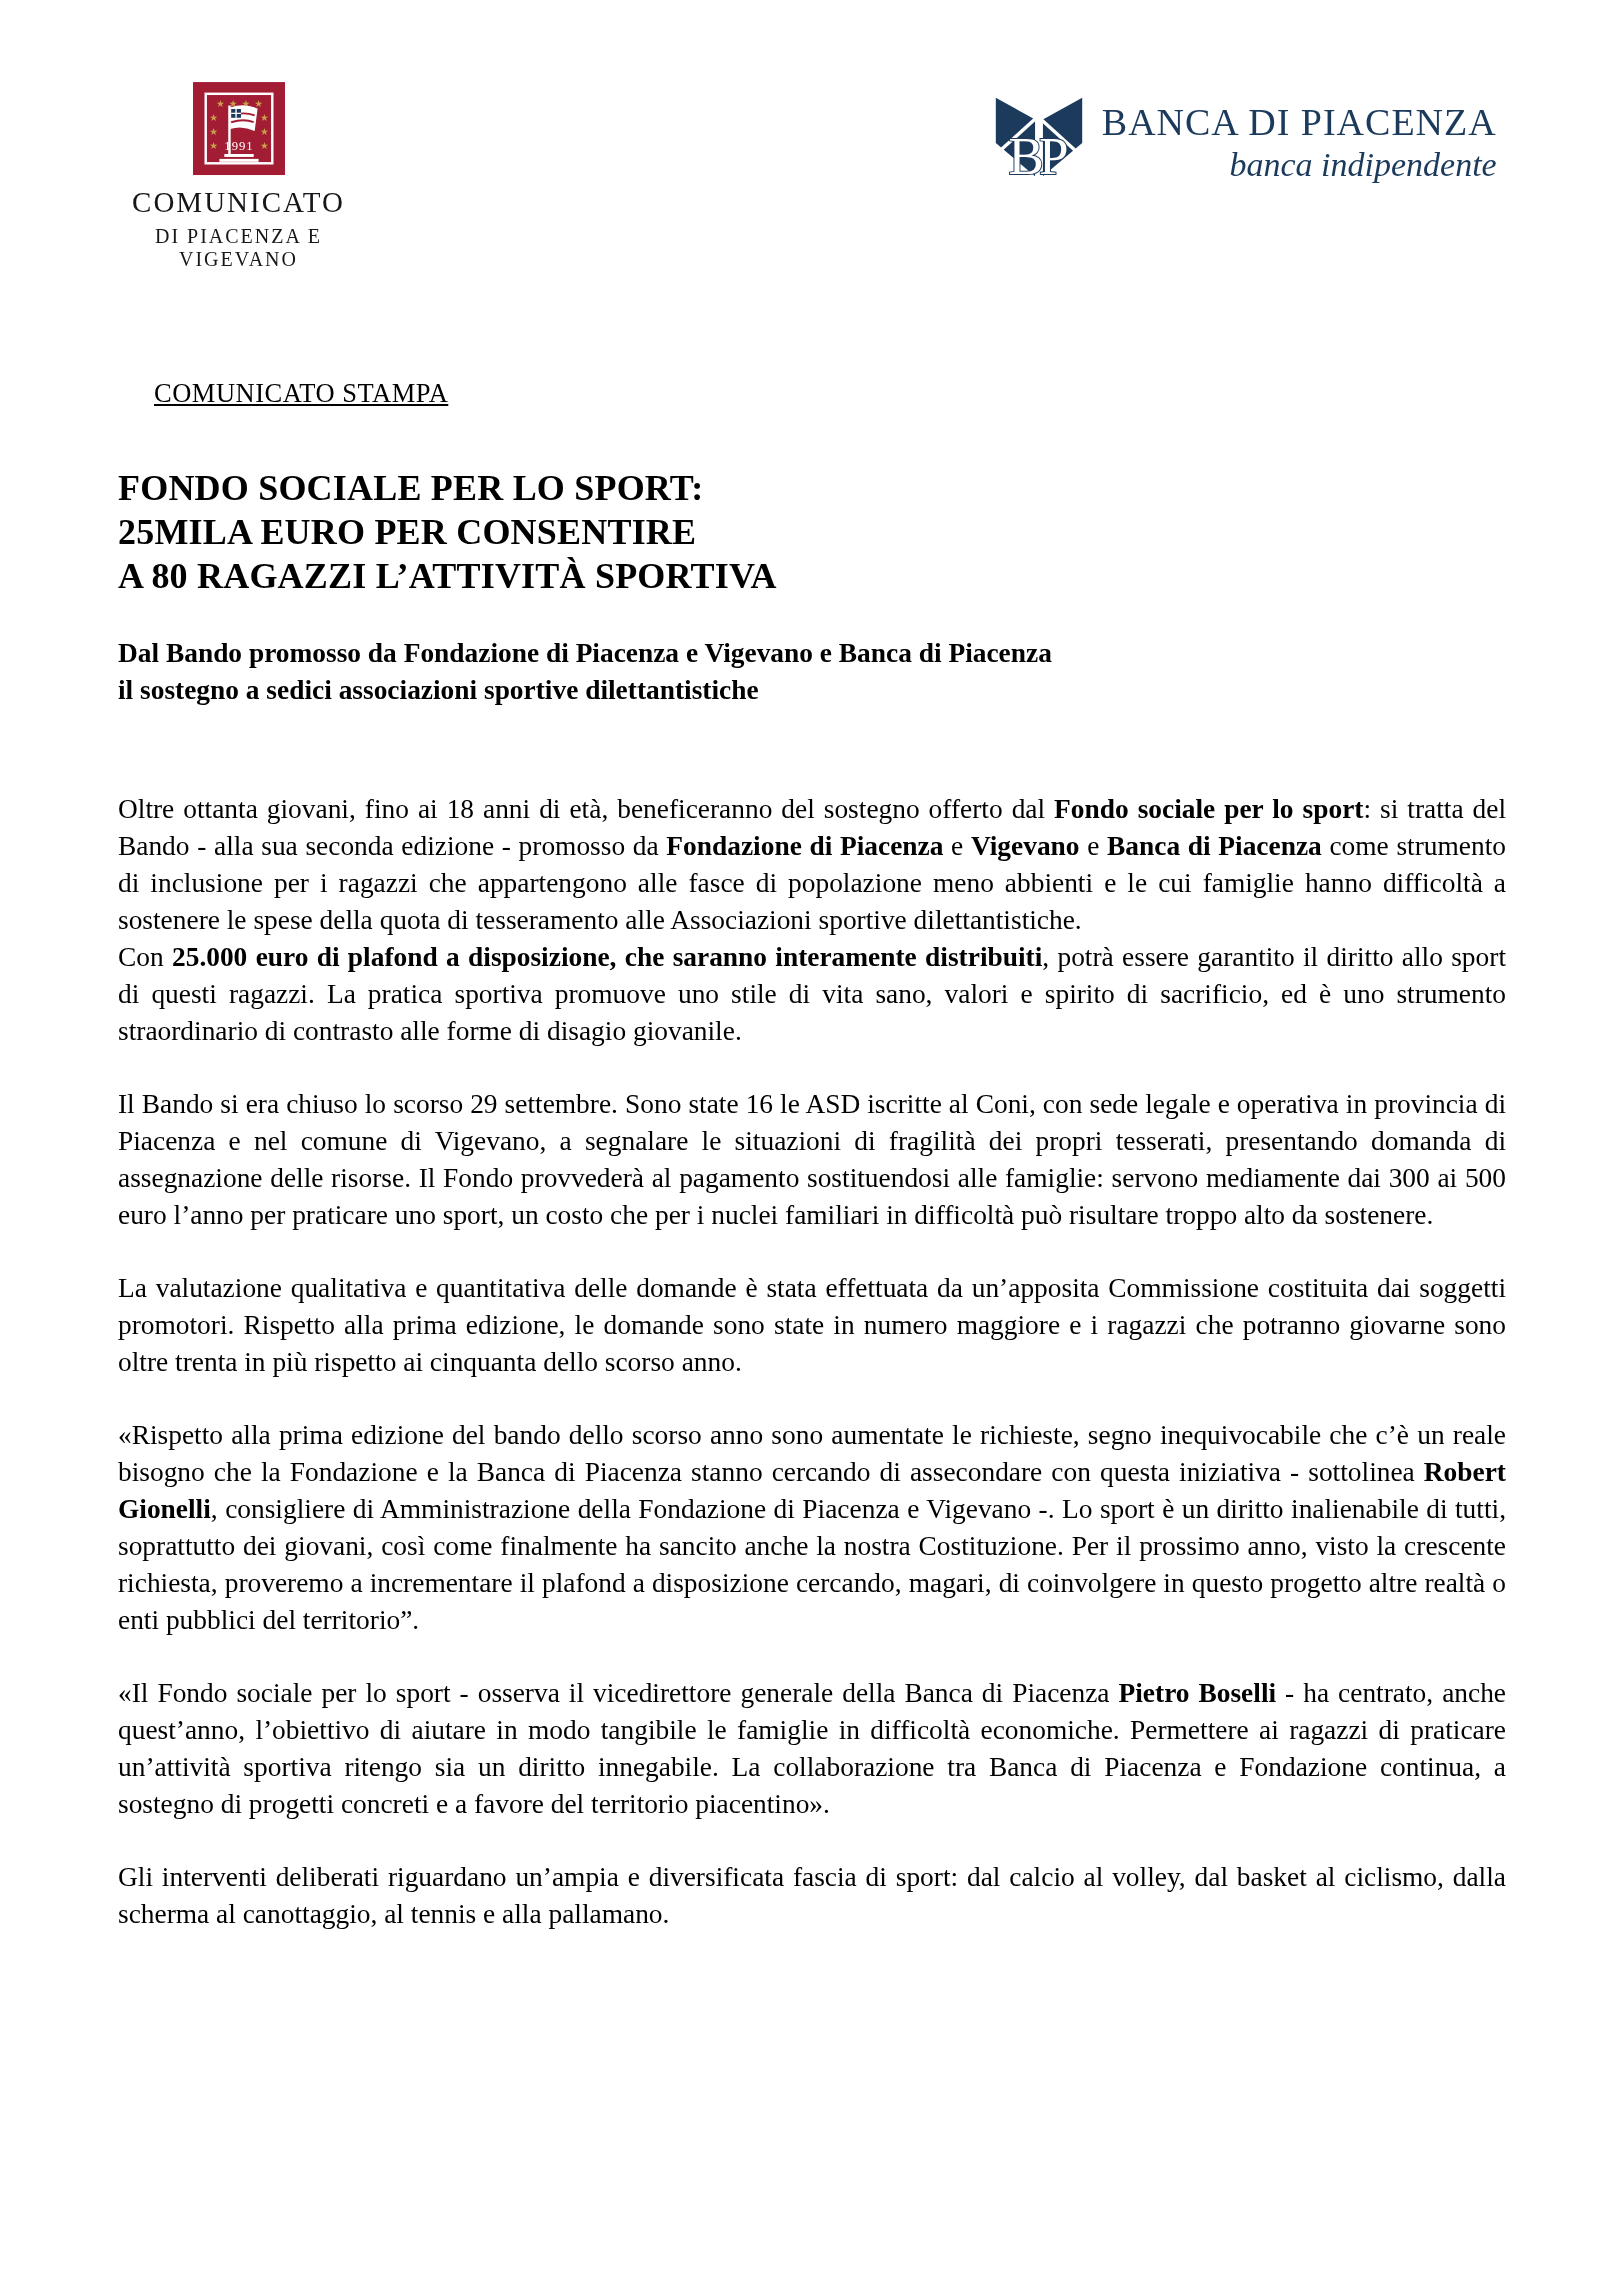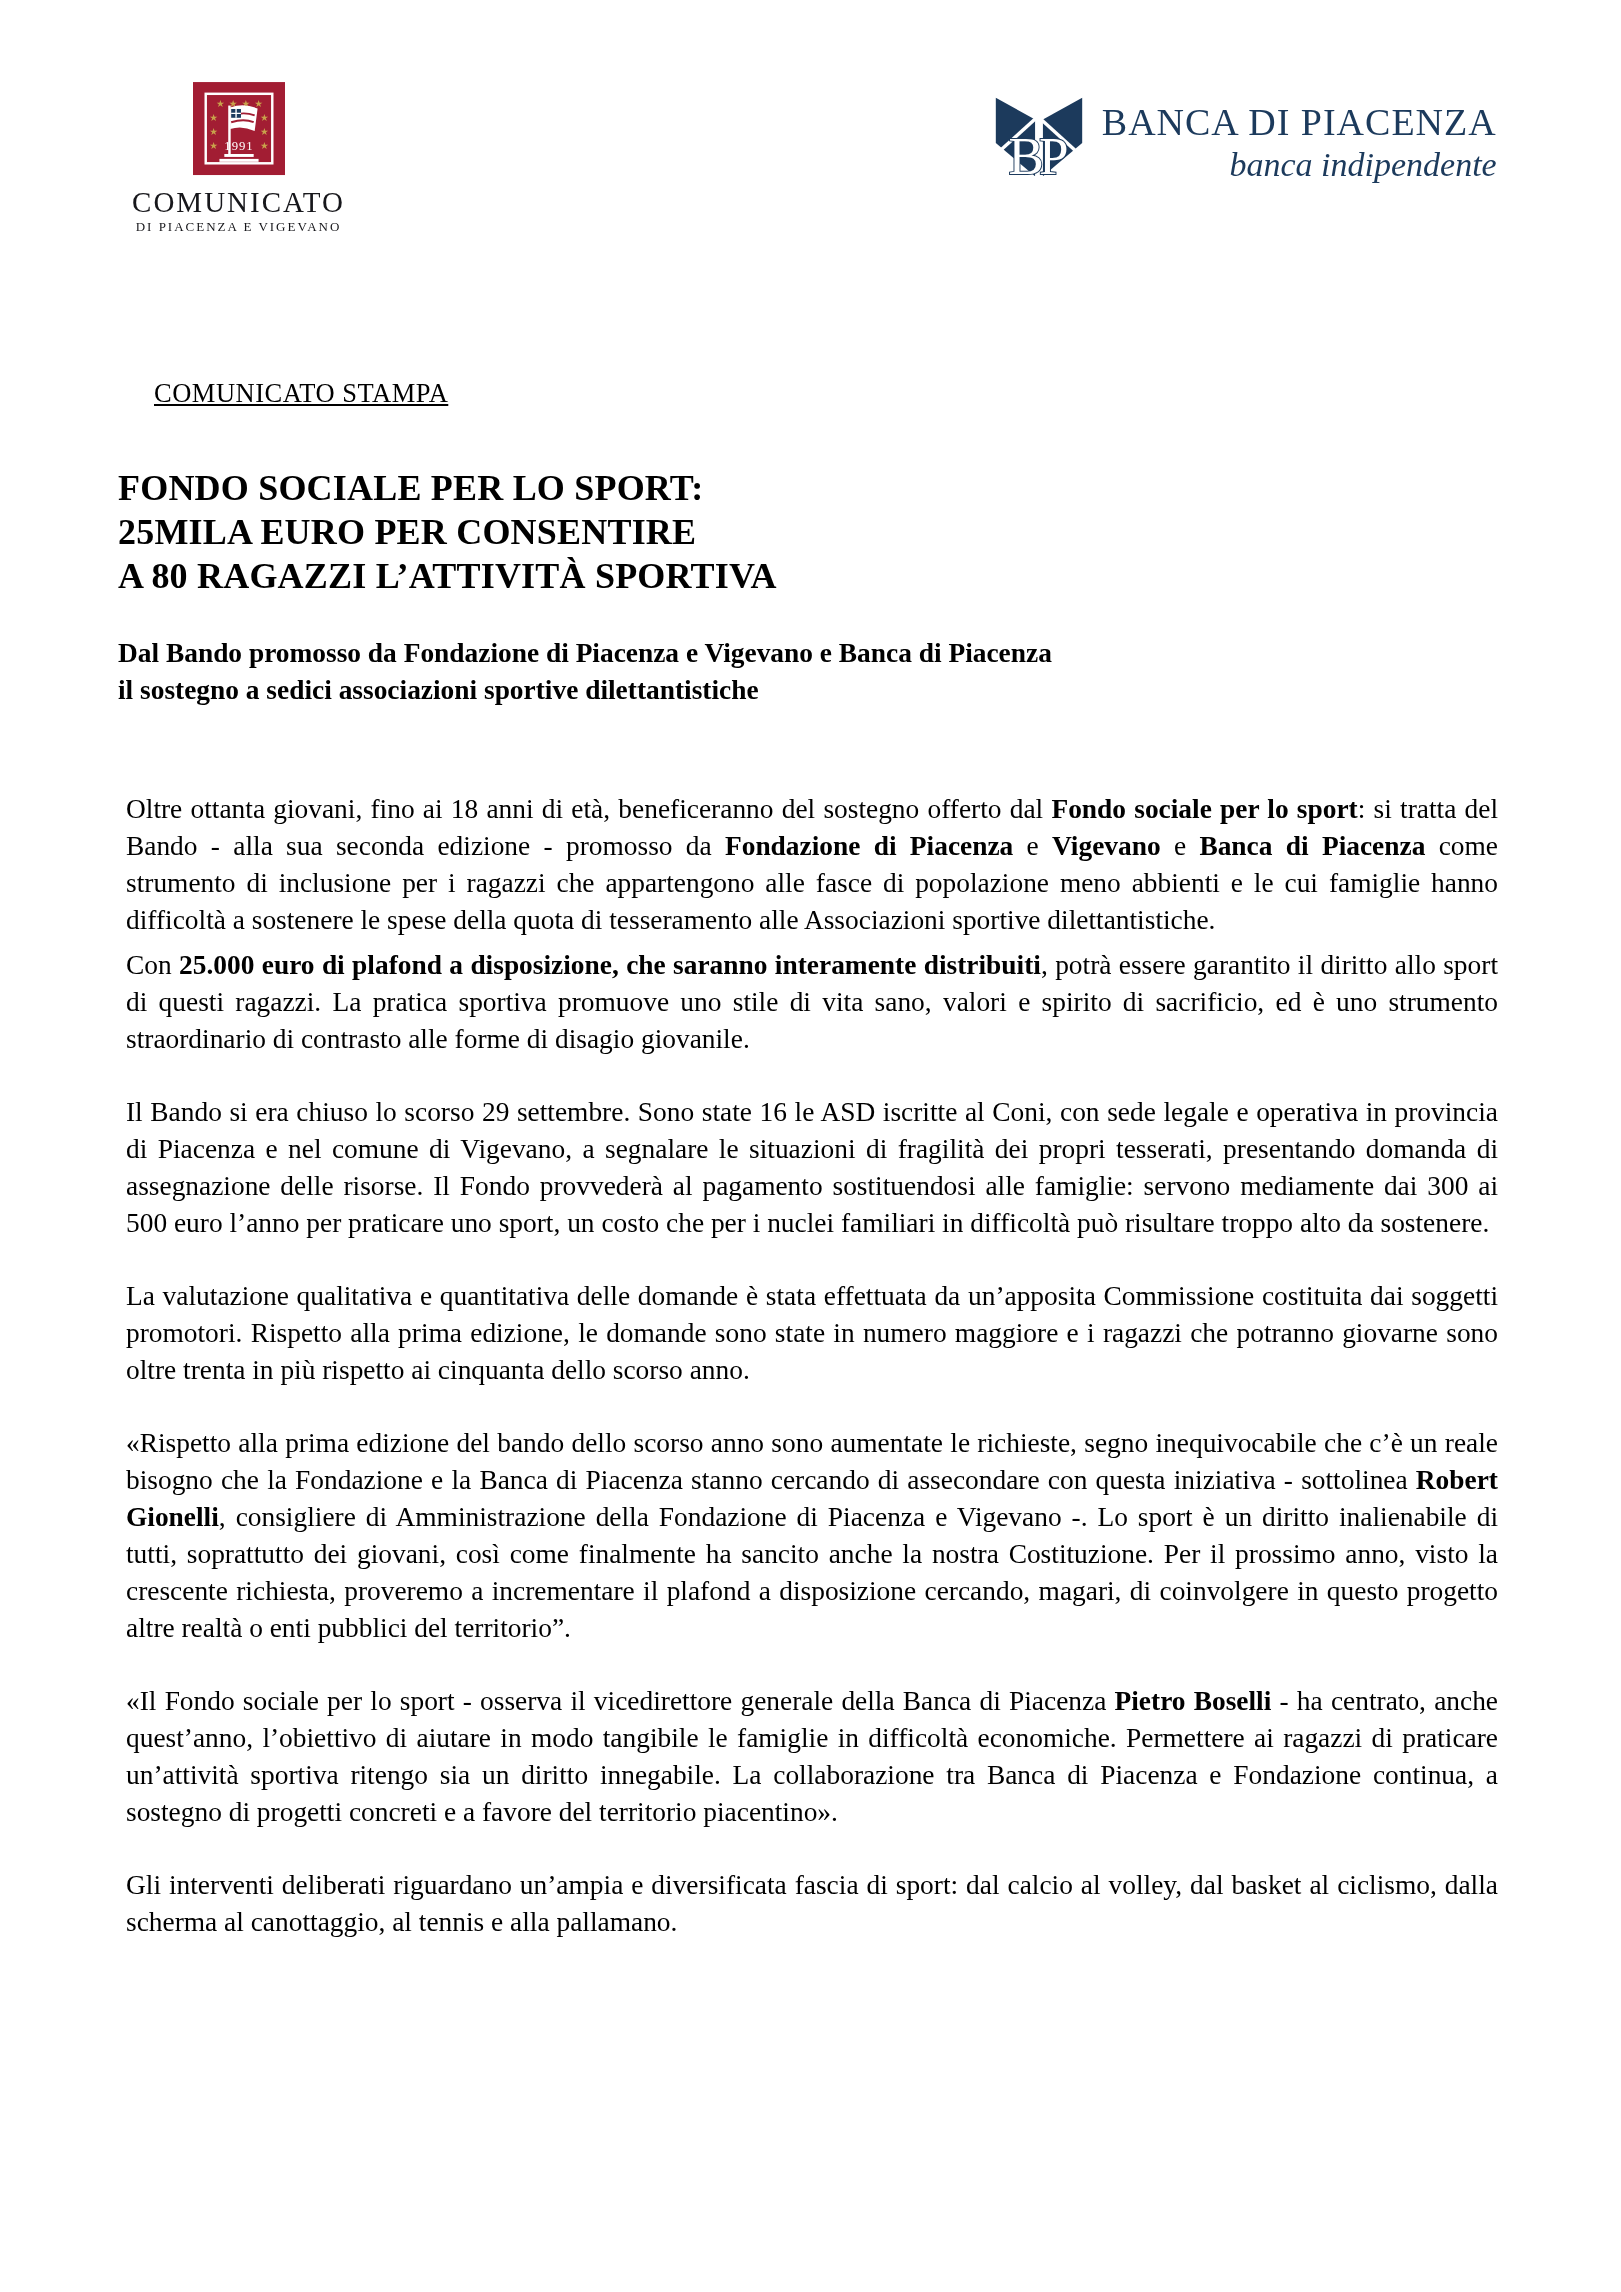--- a/index.html
+++ b/index.html
@@ -10,21 +10,21 @@
     color: #000000;
     position: relative;
     overflow: hidden;
   }
   .page { position: absolute; inset: 0; }
 
   
   .fond-logo { position: absolute; left: 123px; top: 82px; width: 231px; text-align: center; }
   .fond-emblem { display: block; margin: 0 auto; width: 92px; height: 98px; }
   .fond-name { font-size: 29px; letter-spacing: 2px; margin-top: 5.9px; color: #17171b; }
-  .fond-sub  { font-size: 13px; letter-spacing: 2px; margin-top: 0; color: #17171b; }
+  .fond-sub  { font-size: 20px; letter-spacing: 2px; margin-top: 6px; color: #17171b; }
 
   .banca-logo { position: absolute; left: 984px; top: 90px; display: flex; align-items: flex-start; }
   .banca-mark { width: 110px; height: 106px; flex: 0 0 auto; overflow: visible; }
   .banca-text { display: flex; flex-direction: column; align-items: flex-end; margin-left: 7.8px; margin-top: 9.8px; }
   .banca-name { font-size: 38px; letter-spacing: 1px; color: #1c3a5c; white-space: nowrap; }
   .banca-tagline { font-size: 34px; font-style: italic; color: #1c3a5c; margin-top: 2px; white-space: nowrap; }
 
   
   .content { position: absolute; left: 118px; top: 378px; width: 1388px; }
   .pr-label {
@@ -37,21 +37,21 @@
   }
   .subheadline {
     margin-top: 37px;
     font-weight: bold; font-size: 27.4px; line-height: 37px;
   }
   .body-text {
     margin-top: 82px;
     font-size: 27.4px; line-height: 37px;
     text-align: justify;
   }
-  .para { margin: 8px; }
+  .para { margin: 0; }
   .para.gap { margin-top: 36px; }
 </style>
 </head>
 <body>
 
 <div class="page">
 
   <header>
 
     <div class="fond-logo">

